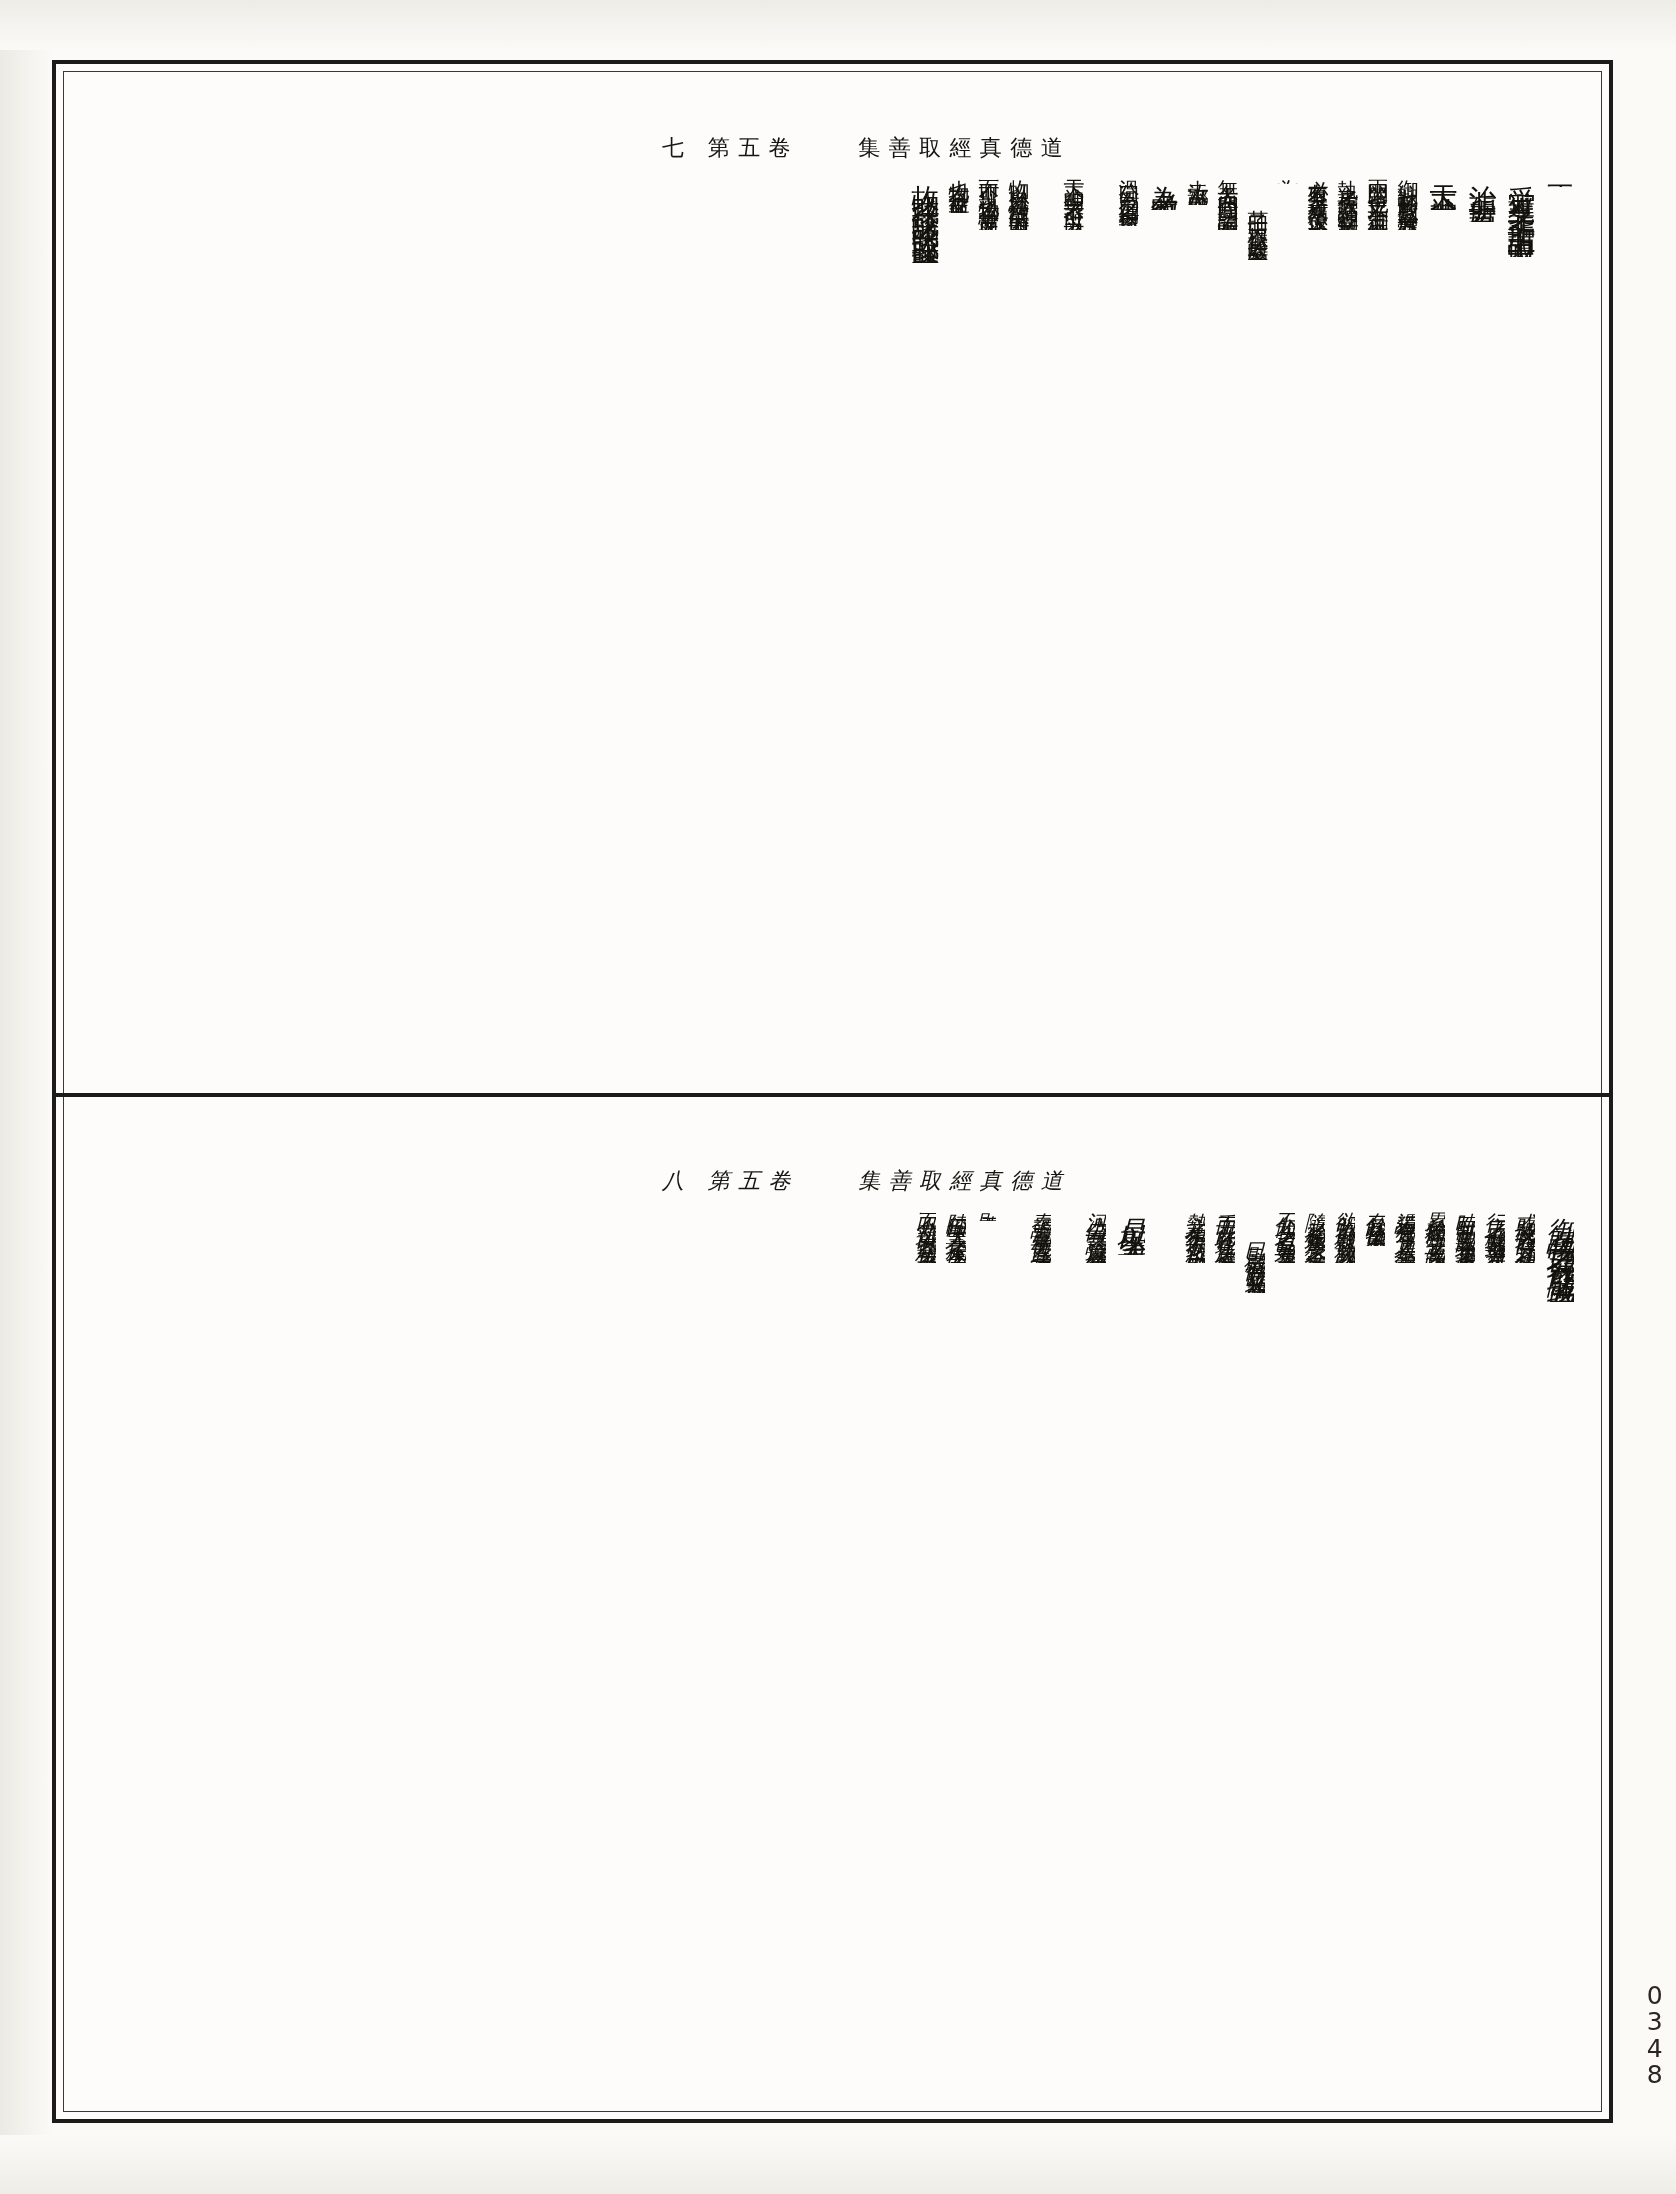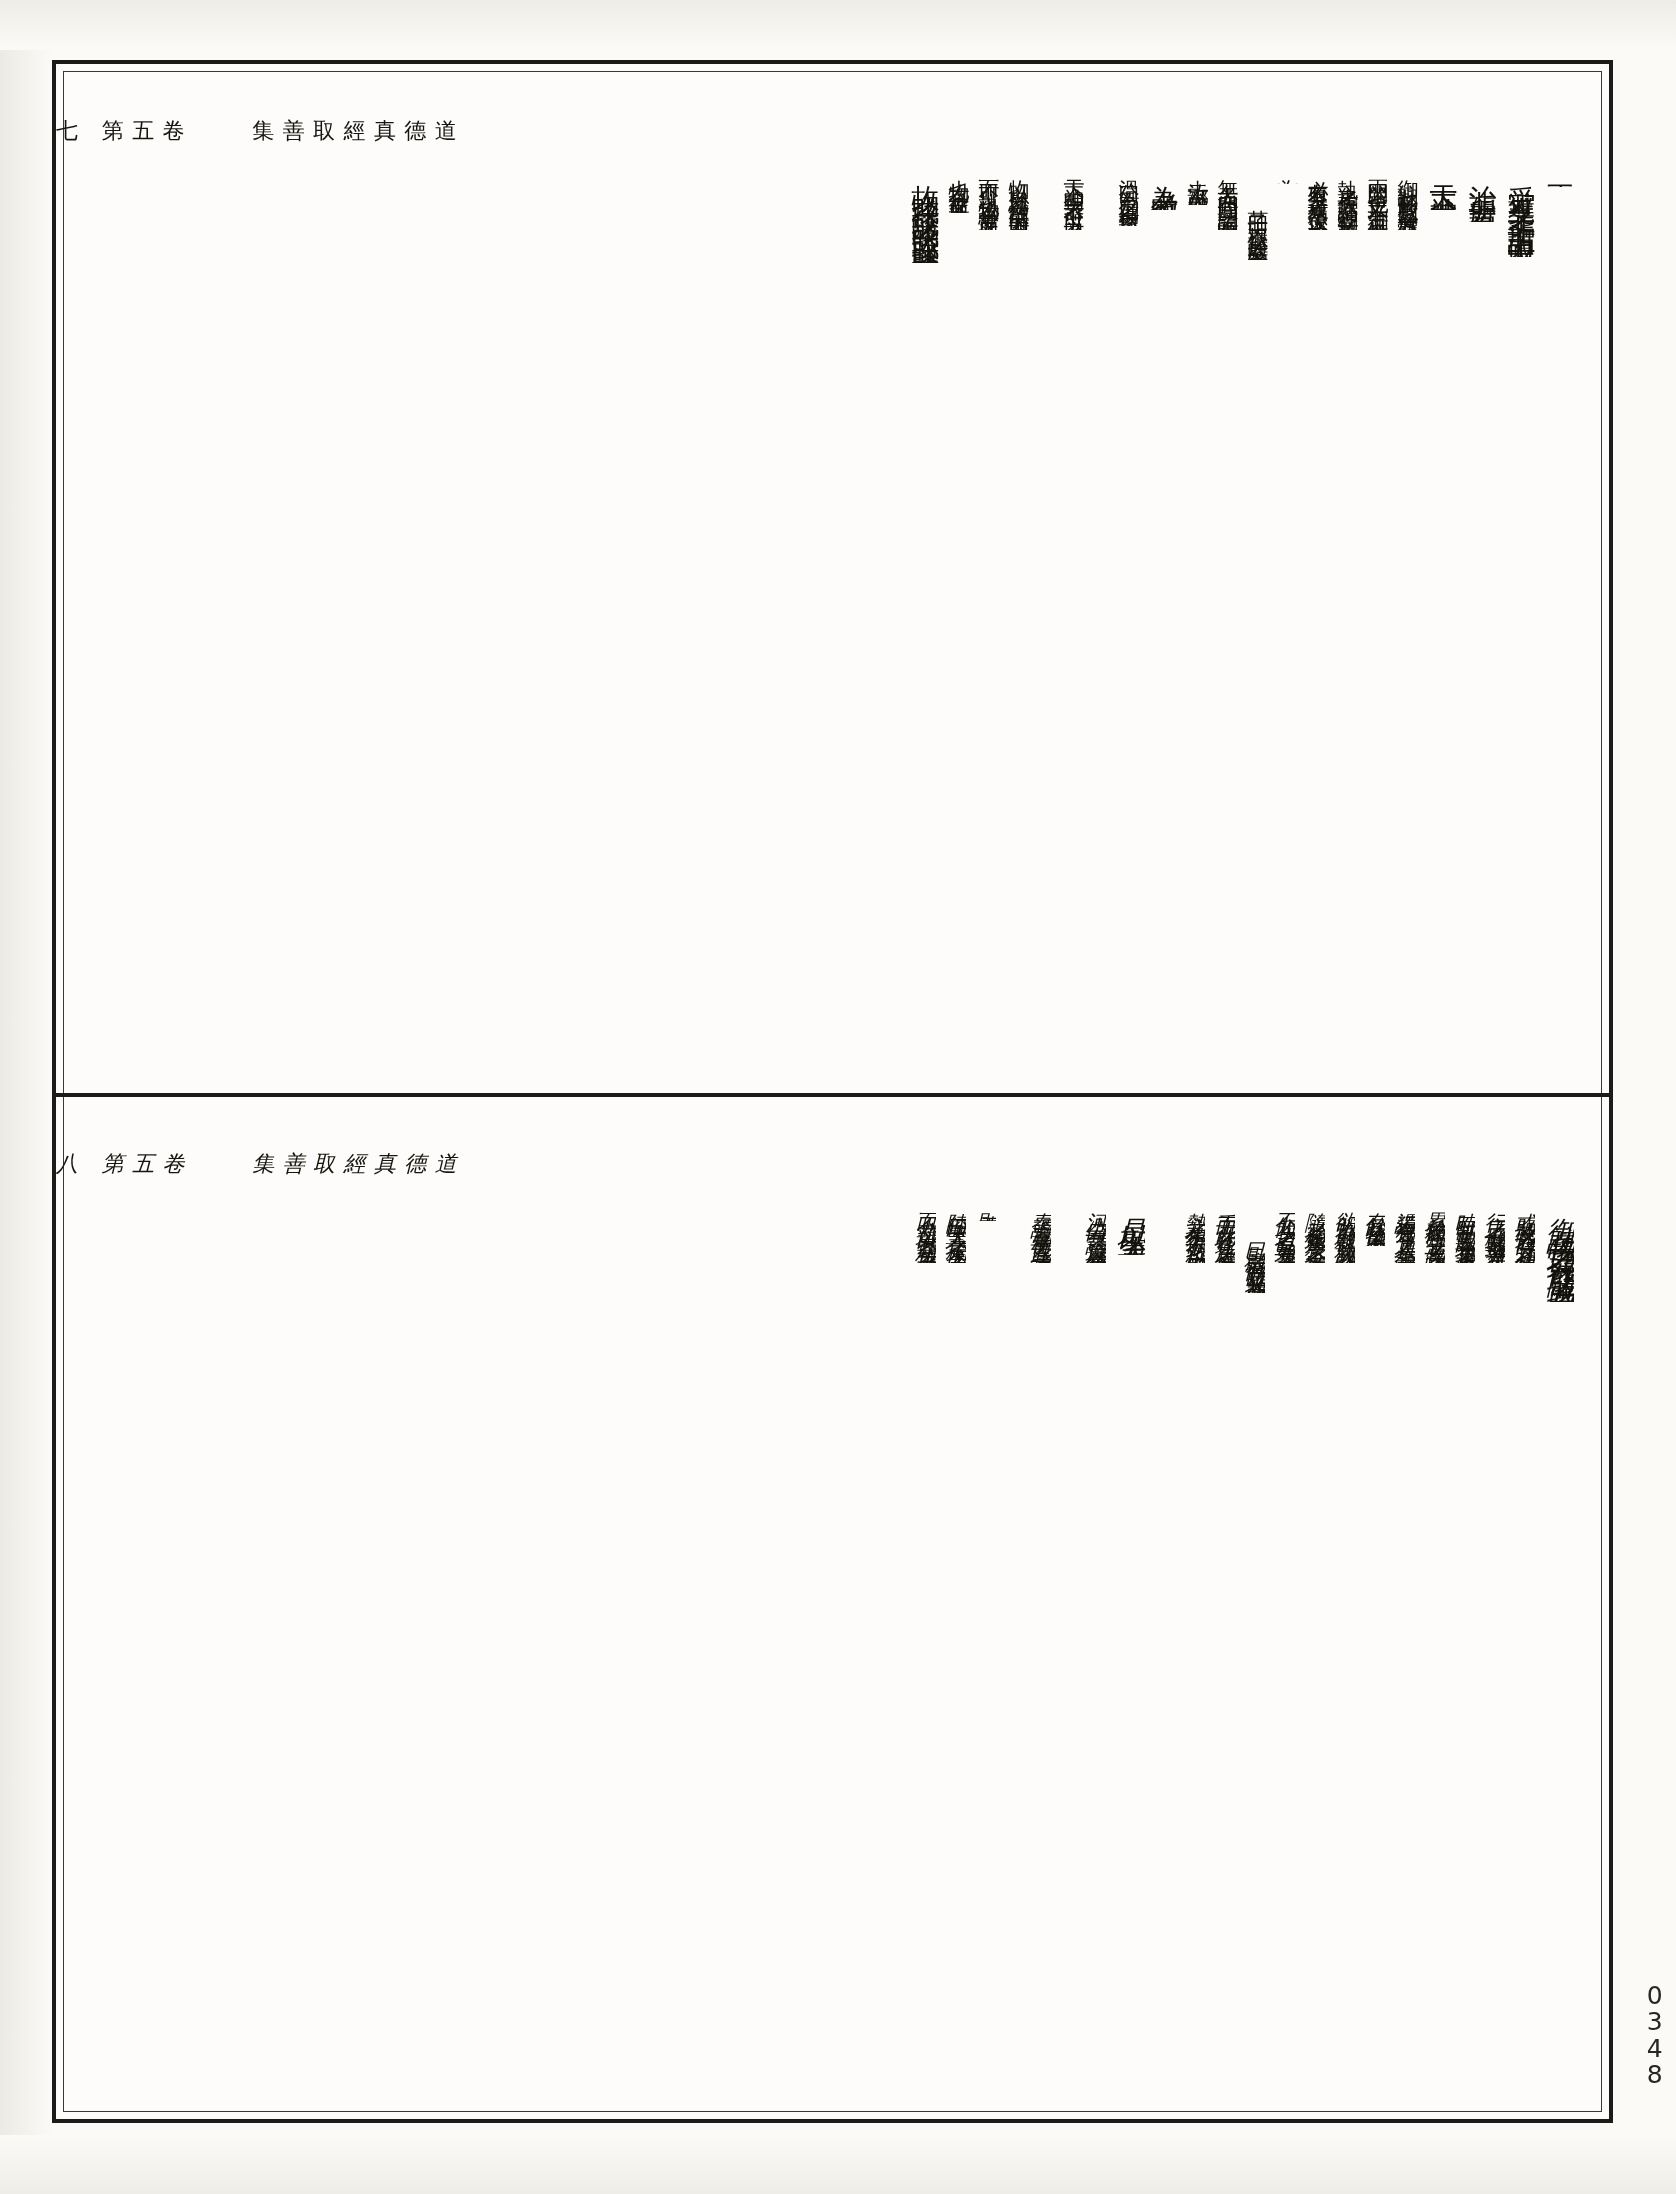--- a/index.html
+++ b/index.html
@@ -57,29 +57,30 @@
     left: 0;
     width: 100%;
     box-sizing: border-box;
   }
   .half.top { top: 0; height: 1029px; }
   .half.bottom { top: 1033px; height: 1120px; font-style: italic; }
 
   
   .runhead {
     position: absolute;
-    top: 52px;
+    top: 69px;
     left: 0;
     width: 100%;
-    text-align: left;
+    text-align: center;
     font-size: 22px;
     letter-spacing: 8.4px;
     color: #17150f;
     white-space: nowrap;
     font-family: "DejaVu Serif", serif;
+    padding-left: 34px;
   }
   .runhead .rh-part { display: inline-block; }
   .runhead .rh-gap { display: inline-block; width: 28.5px; }
 
   
   .cols {
     position: absolute;
     top: 99px;
     left: 35px;
     right: 35px;

